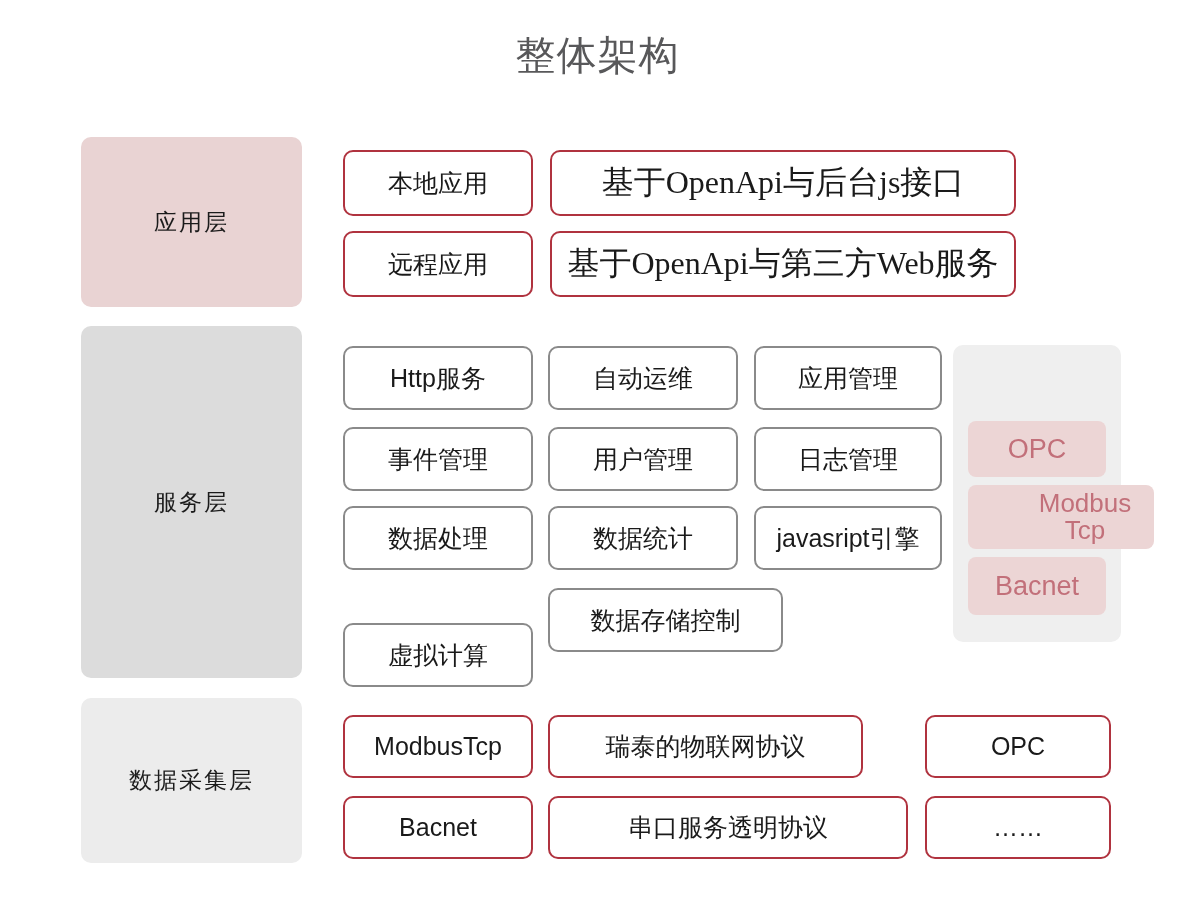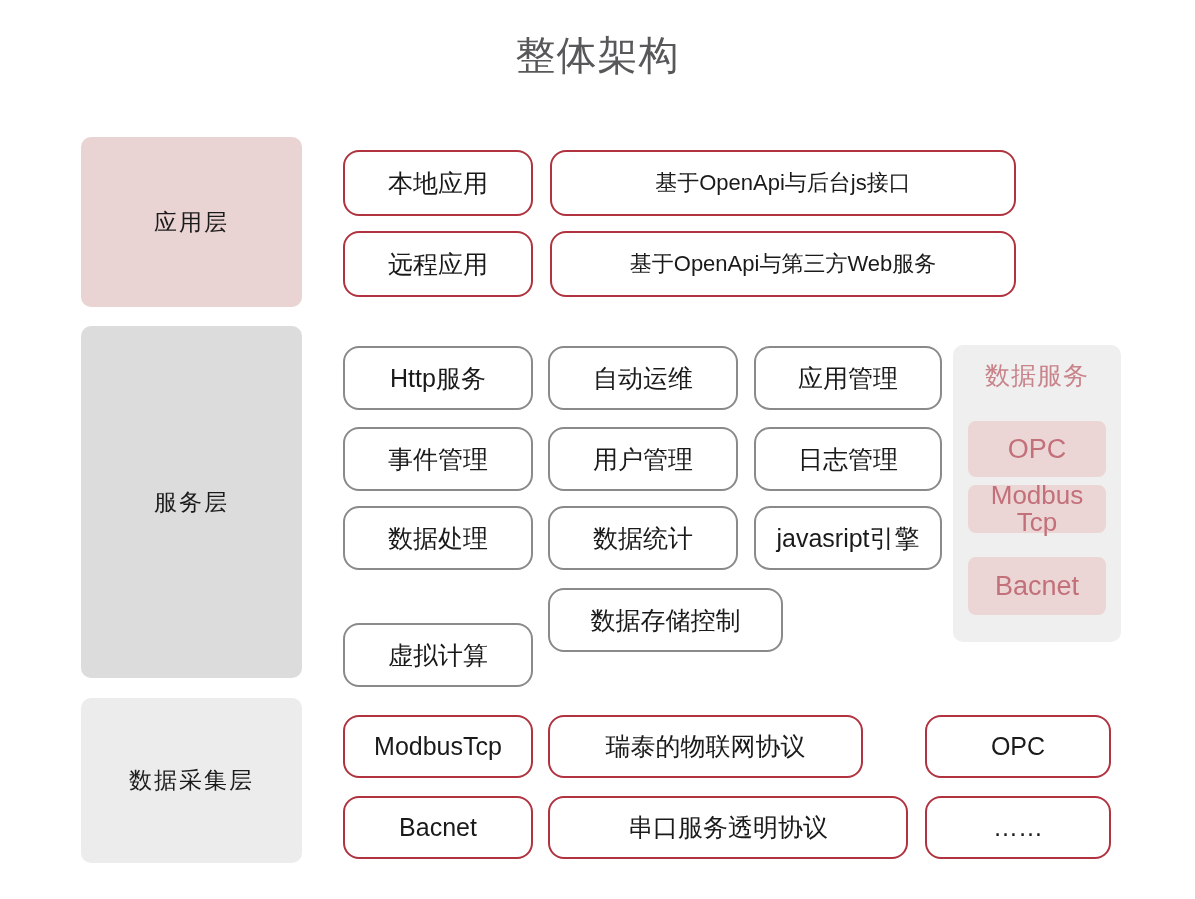--- a/index.html
+++ b/index.html
@@ -42,39 +42,39 @@
     letter-spacing: 2px;
   }
   .layer-label.app   { top: 137px; height: 170px; background: #e9d3d3; }
   .layer-label.svc   { top: 326px; height: 352px; background: #dcdcdc; }
   .layer-label.data  { top: 698px; height: 165px; background: #ececec; }
 
   
   .box {
     position: absolute;
     box-sizing: border-box;
-    border-radius: 16px;
+    border-radius: 10px;
     background: #ffffff;
     display: flex;
     align-items: center;
     justify-content: center;
     text-align: center;
     color: #1a1a1a;
     white-space: nowrap;
   }
   .box.red {
     border: 2px solid #b0333f;
   }
   .box.grey {
     border: 2px solid #8a8a8a;
   }
 
   
   .app-small { width: 190px; height: 66px; font-size: 25px; }
-  .app-wide  { height: 66px; font-size: 22px; }
+  .app-wide  { height: 66px; font-size: 32px; font-family: Liberation Serif, serif; }
 
   
   .svc-box { height: 64px; font-size: 25px; }
 
   
   .data-service-panel {
     position: absolute;
     left: 953px;
     top: 345px;
     width: 168px;
@@ -100,21 +100,21 @@
     border-radius: 8px;
     display: flex;
     align-items: center;
     justify-content: center;
     text-align: center;
     color: #c2707a;
     font-size: 27px;
     line-height: 1.05;
   }
   .ds-item.opc    { top: 76px;  height: 56px; }
-  .ds-item.modbus { top: 140px; height: 48px; font-size: 26px; }
+  .ds-item.modbus { top: 140px; height: 64px; font-size: 26px; padding-left: 48px; }
   .ds-item.bacnet { top: 212px; height: 58px; }
 
   
   .dc-box { height: 63px; font-size: 25px; }
 </style>
 </head>
 <body>
 
 <div class="diagram-title">整体架构</div>
 
@@ -141,21 +141,20 @@
 <div class="box grey svc-box" style="left:754px; top:427px; width:188px;">日志管理</div>
 
 <div class="box grey svc-box" style="left:343px; top:506px; width:190px;">数据处理</div>
 <div class="box grey svc-box" style="left:548px; top:506px; width:190px;">数据统计</div>
 <div class="box grey svc-box" style="left:754px; top:506px; width:188px; overflow:visible;">javasript引擎</div>
 
 <div class="box grey svc-box" style="left:343px; top:588px; width:190px;margin-top:35px;">虚拟计算</div>
 <div class="box grey svc-box" style="left:548px; top:588px; width:235px;">数据存储控制</div>
 
 <div class="data-service-panel">
-  <div class="data-service-title">数据服务</div>
 
   <div class="ds-item opc">OPC</div>
 
   <div class="ds-item modbus">
     <div>
       <span>Modbus</span><br>
       <span>Tcp</span>
     </div>
   </div>
 

